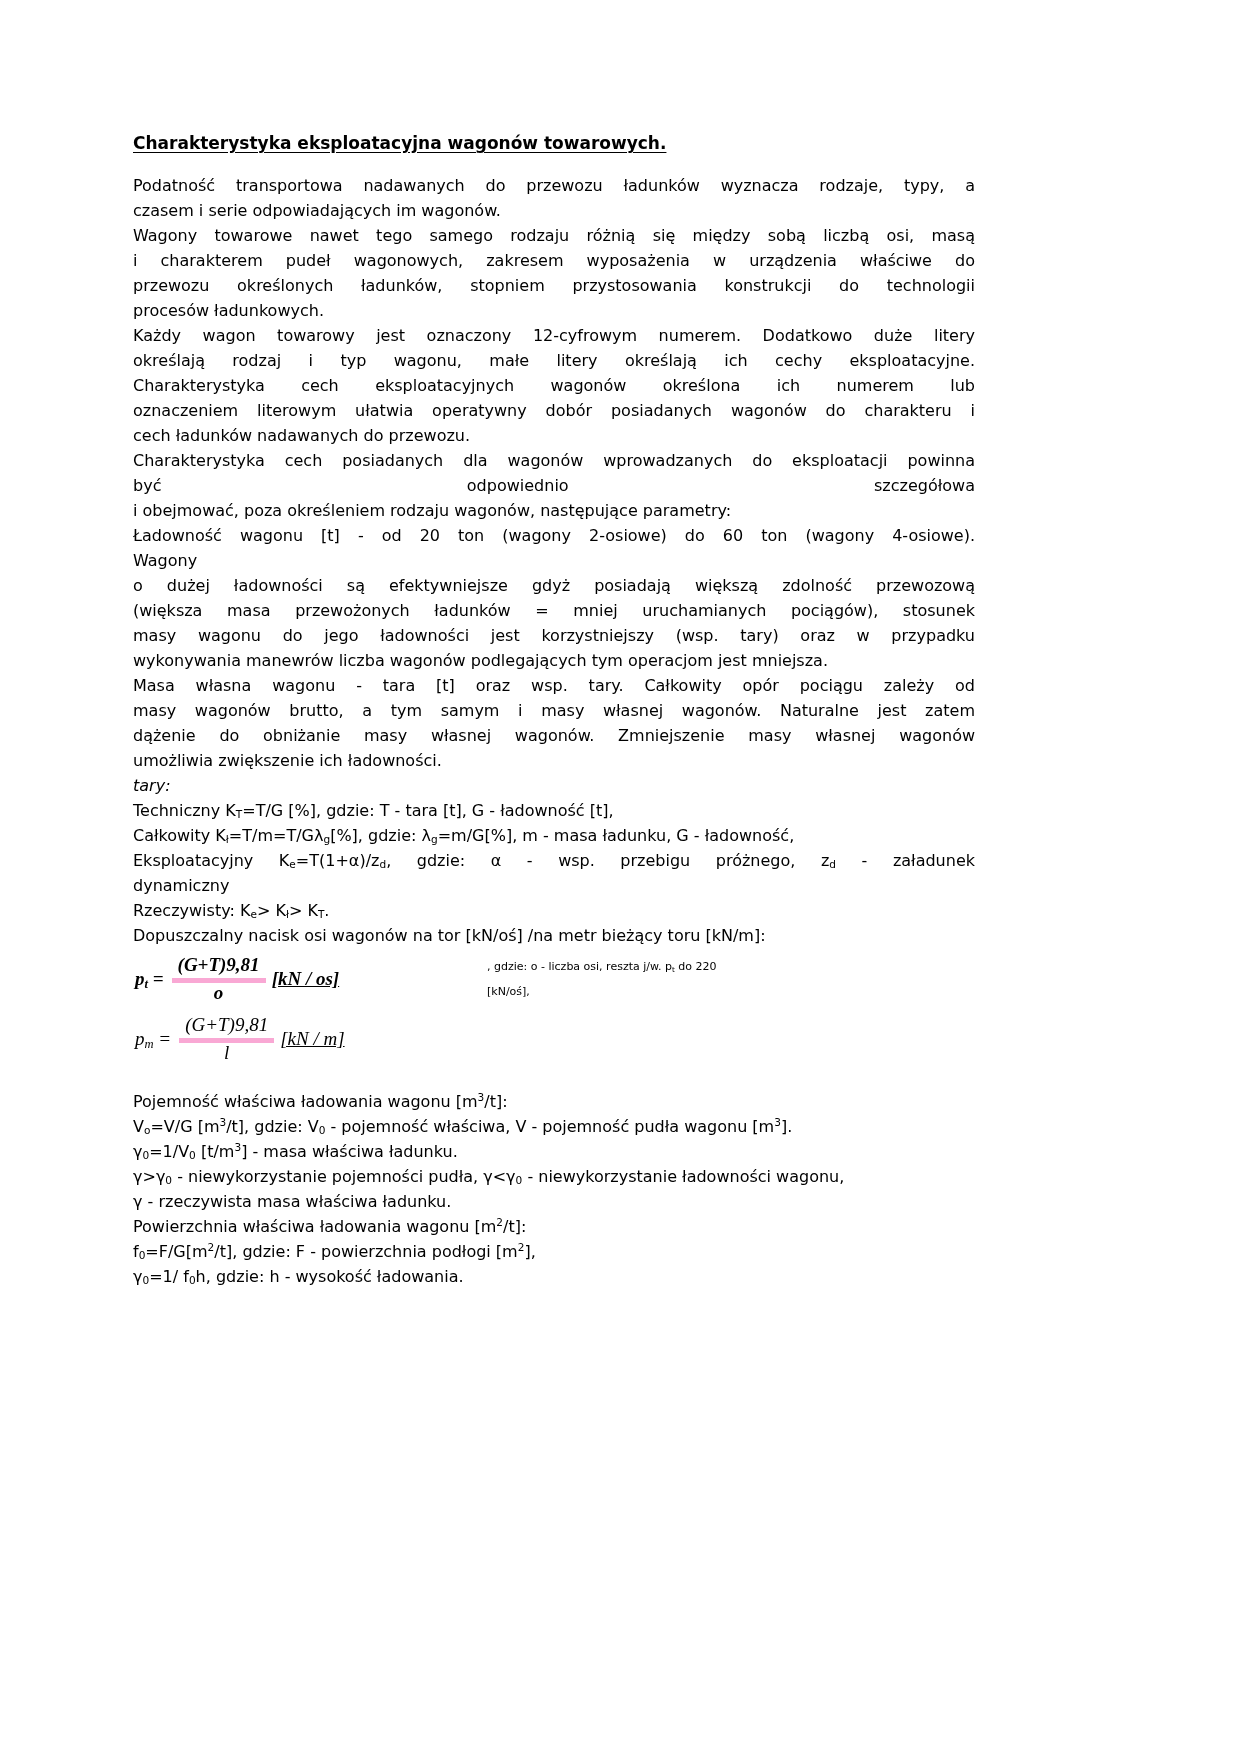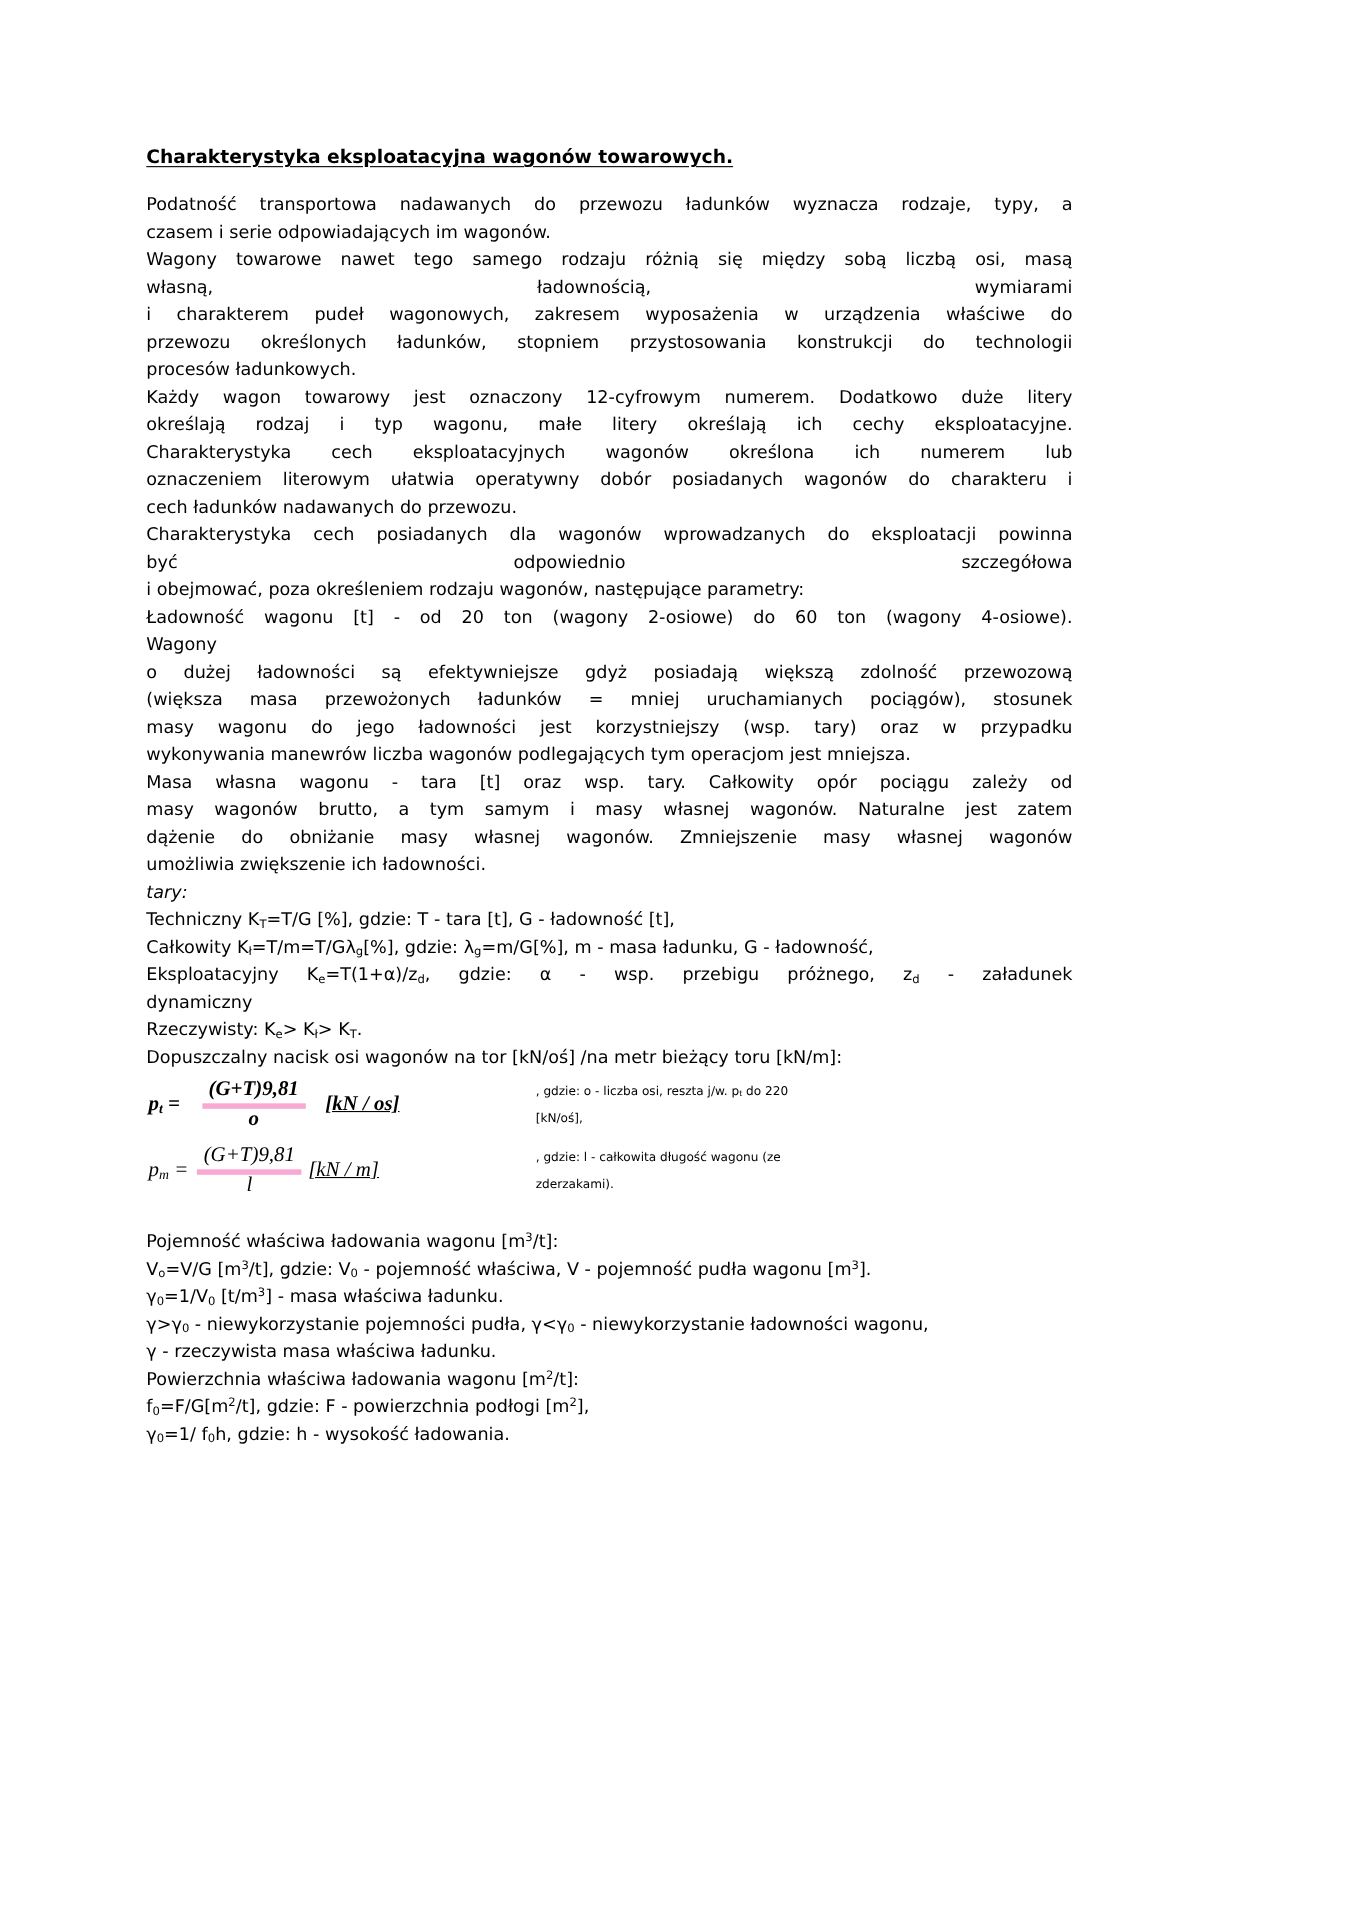--- a/index.html
+++ b/index.html
@@ -33,21 +33,21 @@
   sup{vertical-align:0.55em;}
   
   .fblock{margin:6px 0 2px 2px;}
   .frow{
     display:flex;align-items:flex-start;
     margin-bottom:10px;
     font-family:"Liberation Serif",serif;
     font-style:italic;
     font-size:19px;
   }
-  .frow.fb .math{font-weight:bold;gap:12px;}
+  .frow.fb .math{font-weight:bold;}
   .math{width:352px;display:flex;align-items:center;flex:0 0 auto;}
   .flhs{margin-right:4px;white-space:nowrap;}
   .frac{display:inline-block;text-align:center;margin:0 4px;}
   .fnum{display:block;border-bottom:5px solid #f9a8d4;padding:0 6px 2px 6px;line-height:22px;white-space:nowrap;}
   .fden{display:block;line-height:19px;}
   .funit{margin-left:2px;white-space:nowrap;text-decoration:underline;}
   .fnote{
     font-family:"DejaVu Sans",sans-serif;
     font-style:normal;font-weight:normal;
     font-size:11px;line-height:25px;flex:1;
@@ -56,25 +56,20 @@
 </head>
 <body>
 
 <div class="page">
   <div class="title">Charakterystyka eksploatacyjna wagonów towarowych.</div>
   <div>
       <div class="spacer"></div>
       <div class="line j"><span>Podatność transportowa nadawanych do przewozu ładunków wyznacza rodzaje, typy, a</span></div>
       <div class="line"><span>czasem i serie odpowiadających im wagonów.</span></div>
       <div class="line j"><span>Wagony towarowe nawet tego samego rodzaju różnią się między sobą liczbą osi, masą</span></div>
-      <div class="line g">
-        <span>własną,</span>
-        <span>ładownością,</span>
-        <span>wymiarami</span>
-      </div>
       <div class="line j"><span>i charakterem pudeł wagonowych, zakresem wyposażenia w urządzenia właściwe do</span></div>
       <div class="line j"><span>przewozu określonych ładunków, stopniem przystosowania konstrukcji do technologii</span></div>
       <div class="line"><span>procesów ładunkowych.</span></div>
       <div class="line j"><span>Każdy wagon towarowy jest oznaczony 12-cyfrowym numerem. Dodatkowo duże litery</span></div>
       <div class="line j"><span>określają rodzaj i typ wagonu, małe litery określają ich cechy eksploatacyjne.</span></div>
       <div class="line j"><span>Charakterystyka cech eksploatacyjnych wagonów określona ich numerem lub</span></div>
       <div class="line j"><span>oznaczeniem literowym ułatwia operatywny dobór posiadanych wagonów do charakteru i</span></div>
       <div class="line"><span>cech ładunków nadawanych do przewozu.</span></div>
       <div class="line j"><span>Charakterystyka cech posiadanych dla wagonów wprowadzanych do eksploatacji powinna</span></div>
       <div class="line g">
@@ -117,24 +112,20 @@
         </div>
         <div class="frow">
           <span class="math">
             <span class="flhs">p<sub>m</sub> =</span>
             <span class="frac">
               <span class="fnum">(G+T)9,81</span>
               <span class="fden">l</span>
             </span>
             <span class="funit">[kN / m]</span>
           </span>
-          <div class="fnote">
-            <div><span>, gdzie: l - całkowita długość wagonu (ze</span></div>
-            <div><span>zderzakami).</span></div>
-          </div>
         </div>
       </div>
       <div class="spacer"></div>
       <div class="line"><span class="b">Pojemność właściwa ładowania wagonu [m</span><sup class="b">3</sup><span class="b">/t]:</span></div>
       <div class="line"><span>V</span><sub>o</sub><span>=V/G [m</span><sup>3</sup><span>/t], gdzie: V</span><sub>0</sub><span> - pojemność właściwa, V - pojemność pudła wagonu [m</span><sup>3</sup><span>].</span></div>
       <div class="line"><span>γ</span><sub>0</sub><span>=1/V</span><sub>0</sub><span> [t/m</span><sup>3</sup><span>] - masa właściwa ładunku.</span></div>
       <div class="line"><span>γ&gt;γ</span><sub>0</sub><span> - niewykorzystanie pojemności pudła, γ&lt;γ</span><sub>0</sub><span> - niewykorzystanie ładowności wagonu,</span></div>
       <div class="line"><span>γ - rzeczywista masa właściwa ładunku.</span></div>
       <div class="line"><span class="b">Powierzchnia właściwa ładowania wagonu [m</span><sup class="b">2</sup><span class="b">/t]:</span></div>
       <div class="line"><span>f</span><sub>0</sub><span>=F/G[m</span><sup>2</sup><span>/t], gdzie: F - powierzchnia podłogi [m</span><sup>2</sup><span>],</span></div>

